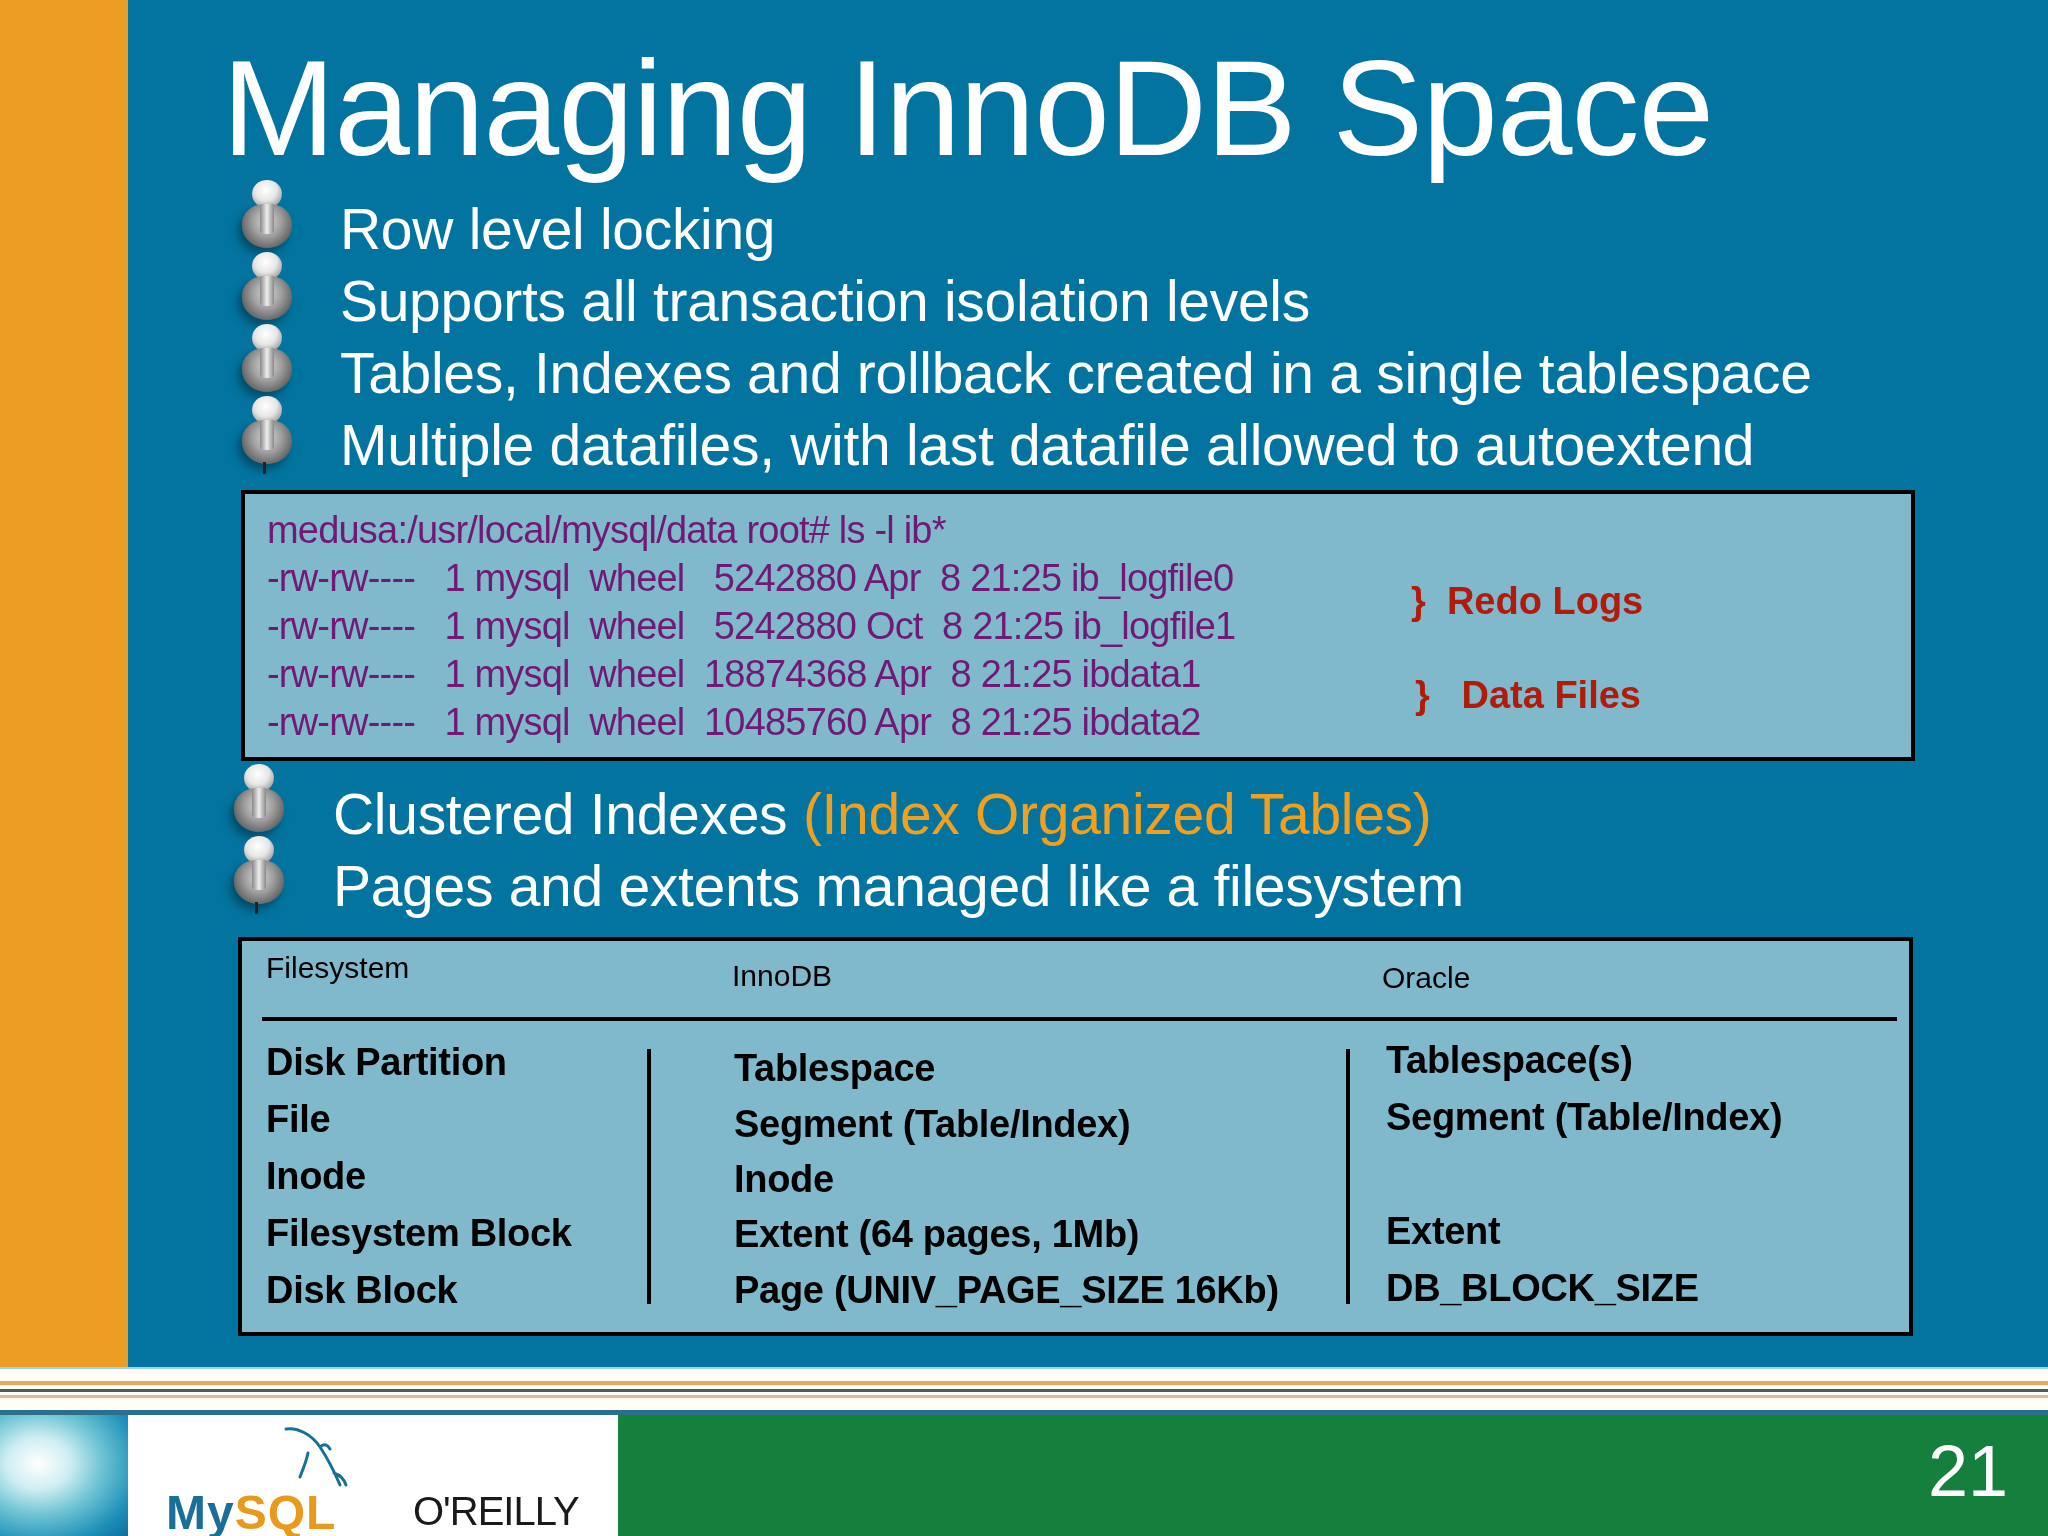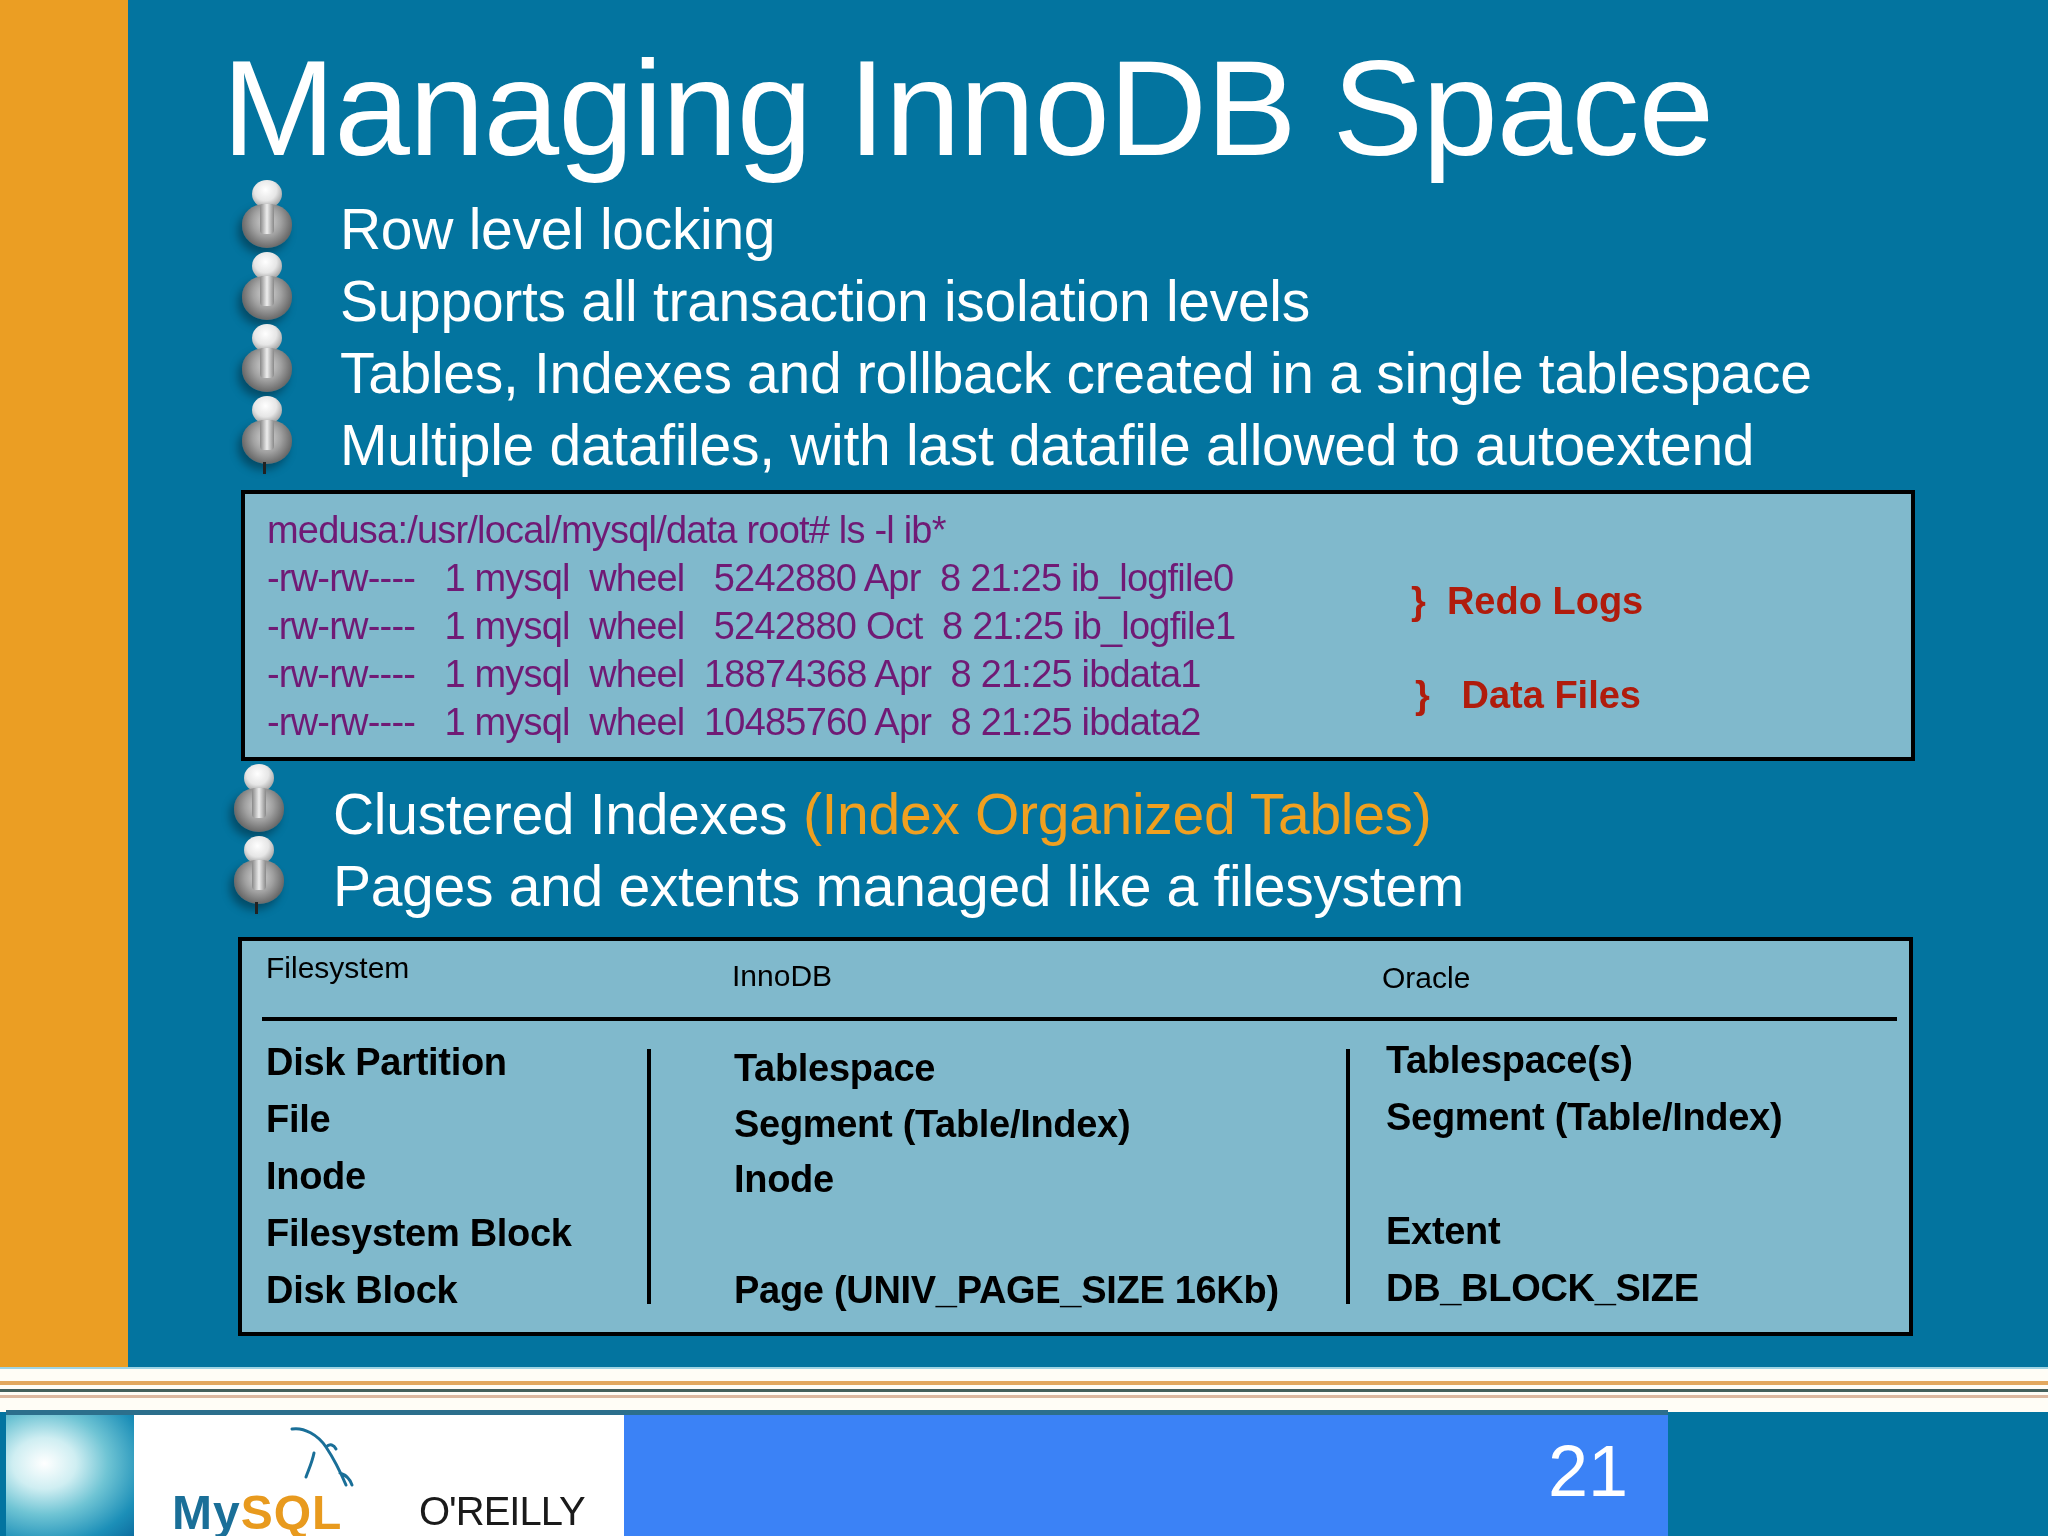--- a/index.html
+++ b/index.html
@@ -25,21 +25,21 @@
   .term-label { position:absolute; font-size:38px; font-weight:bold; color:#b01c0c; white-space:pre; line-height:48px; }
 
   .cmp-box { position:absolute; left:238px; top:937px; width:1667px; height:391px; background:#80b9cc; border:4px solid #000; }
   .cmp-head { position:absolute; font-size:30px; color:#000; white-space:nowrap; }
   .cmp-rule { position:absolute; left:20px; top:76px; width:1635px; height:4px; background:#000; }
   .cmp-sep { position:absolute; width:4px; background:#000; }
   .cmp-cell { position:absolute; font-size:38px; font-weight:bold; color:#000; white-space:nowrap; letter-spacing:-0.3px; }
 
   .stripes { position:absolute; left:0; top:1367px; width:2048px; height:45px; background:#fffdf6; }
   .stripes .s { position:absolute; left:0; width:100%; }
-  .footer { position:absolute; left:0; top:1410px; width:1662px; height:126px; background:#3b82f6;margin-left:6px; }
+  .footer { position:absolute; left:0; top:1410px; width:2048px; height:126px; background:#15803d; }
   .footer .topline { position:absolute; left:0; top:0; width:100%; height:5px; background:#2c6f8c; }
   .wave { position:absolute; left:0; top:5px; width:128px; height:121px;
           background:radial-gradient(ellipse at 30% 40%, #ffffff 0%, #cfeef2 25%, #6fc4d4 50%, #1c8fb8 80%, #0d6ea0 100%); }
   .logo-panel { position:absolute; left:128px; top:5px; width:490px; height:121px; background:#ffffff; }
   .mysql-logo { position:absolute; left:38px; top:70px; font-size:48px; font-weight:bold; letter-spacing:1px; }
   .mysql-logo .my { color:#1a6f98; }
   .mysql-logo .sql { color:#e89a1e; }
   .dolphin { position:absolute; left:150px; top:8px; width:80px; height:70px; }
   .oreilly { position:absolute; left:285px; top:74px; font-size:40px; color:#1a1a1a; letter-spacing:-1px; }
   .page-num { position:absolute; right:40px; top:20px; font-size:72px; color:#ffffff; }
@@ -124,20 +124,21 @@
 
   <div class="cmp-cell" style="left:24px;top:100px;">Disk Partition</div>
   <div class="cmp-cell" style="left:24px;top:157px;">File</div>
   <div class="cmp-cell" style="left:24px;top:214px;">Inode</div>
   <div class="cmp-cell" style="left:24px;top:271px;">Filesystem Block</div>
   <div class="cmp-cell" style="left:24px;top:328px;">Disk Block</div>
 
   <div class="cmp-cell" style="left:492px;top:106px;">Tablespace</div>
   <div class="cmp-cell" style="left:492px;top:162px;">Segment (Table/Index)</div>
   <div class="cmp-cell" style="left:492px;top:217px;">Inode</div>
+  <div class="cmp-cell" style="left:492px;top:272px;">Extent (64 pages, 1Mb)</div>
   <div class="cmp-cell" style="left:492px;top:328px;">Page (UNIV_PAGE_SIZE 16Kb)</div>
 
   <div class="cmp-cell" style="left:1144px;top:98px;">Tablespace(s)</div>
   <div class="cmp-cell" style="left:1144px;top:155px;">Segment (Table/Index)</div>
   <div class="cmp-cell" style="left:1144px;top:212px;"></div>
   <div class="cmp-cell" style="left:1144px;top:269px;">Extent</div>
   <div class="cmp-cell" style="left:1144px;top:326px;">DB_BLOCK_SIZE</div>
 </div>
 
 <div class="stripes">

